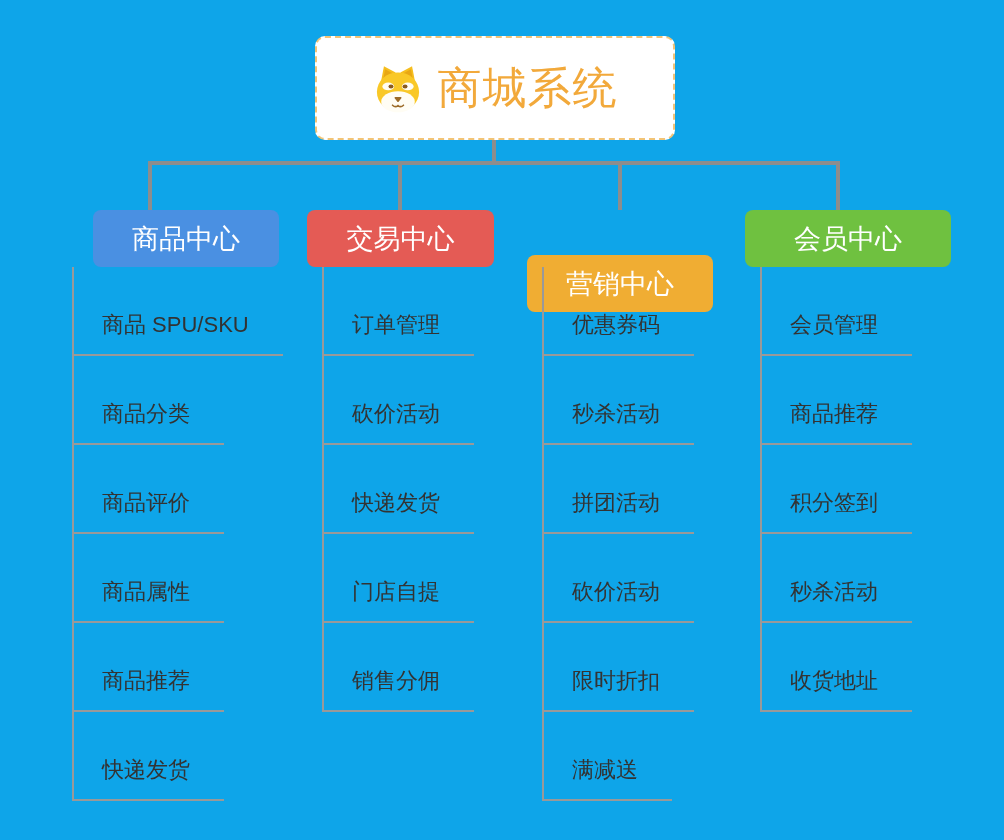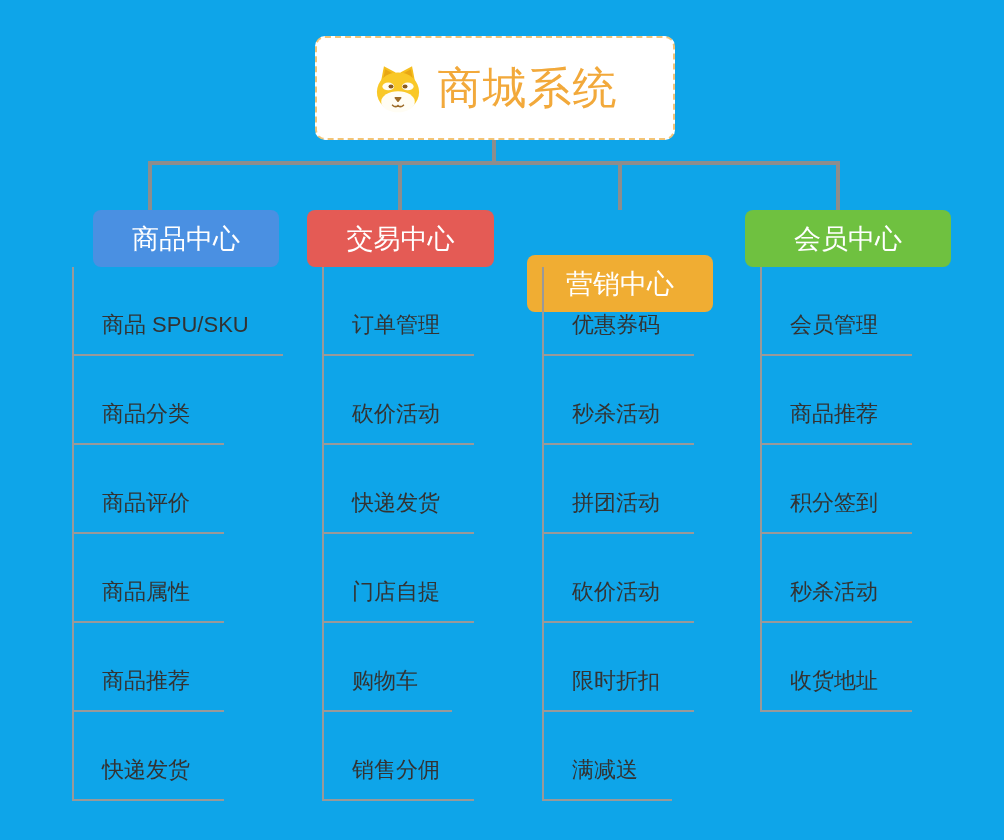--- a/index.html
+++ b/index.html
@@ -166,23 +166,20 @@
     <li>
         <span>砍价活动</span>
       </li>
     <li>
         <span>快递发货</span>
       </li>
     <li>
         <span>门店自提</span>
       </li>
     <li>
-        <span>购物车</span>
-      </li>
-    <li>
         <span>销售分佣</span>
       </li>
   </ul>
 
   <ul class="branch-list list-2">
     <li>
         <span>优惠券码</span>
       </li>
     <li>
         <span>秒杀活动</span>

